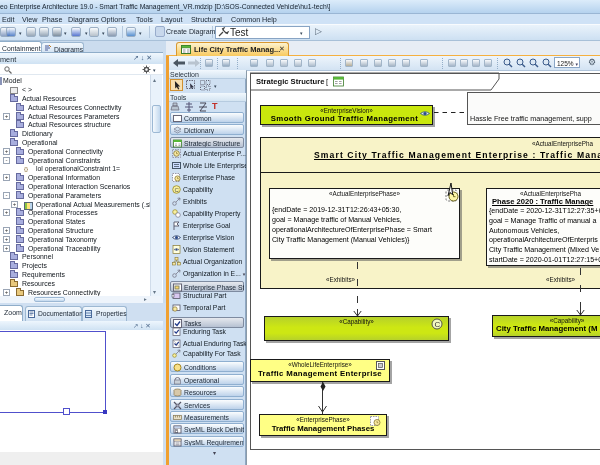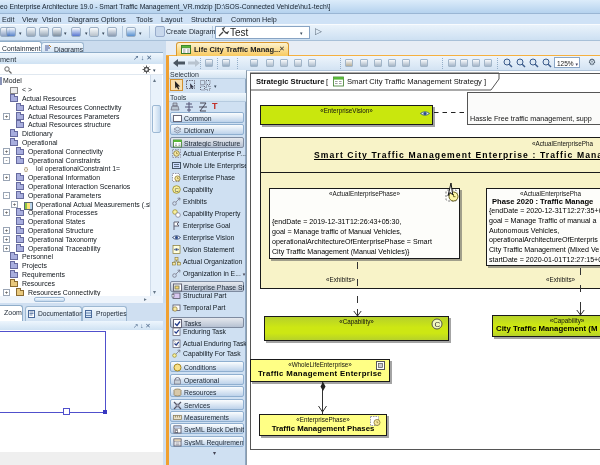--- a/index.html
+++ b/index.html
@@ -55,21 +55,21 @@
 .frameln{position:absolute;background:#555;}
 svg{position:absolute;overflow:visible;}
 </style></head><body>
 <div id="app">
 
 <div class="abs" id="titlebar"></div>
 <div class="t" id="titletxt">eo Enterprise Architecture 19.0 - Smart Traffic Management_VR.mdzip [D:\SOS-Connected Vehicle\hu1-tech\]</div>
 <div class="abs" id="menubar"></div>
 <div class="mi" style="left:2px">Edit</div>
 <div class="mi" style="left:22px">View</div>
-<div class="mi" style="left:42px">Vision</div>
+<div class="mi" style="left:42px">Phase</div>
 <div class="mi" style="left:68px">Diagrams</div>
 <div class="mi" style="left:101px">Options</div>
 <div class="mi" style="left:136px">Tools</div>
 <div class="mi" style="left:161px">Layout</div>
 <div class="mi" style="left:191px">Structural</div>
 <div class="mi" style="left:231px">Common</div>
 <div class="mi" style="left:262px">Help</div>
 <div class="abs" id="toolbar"></div>
 <div class="tbi" style="left:0px;background:linear-gradient(#ffffff,#7a90b8);opacity:.8;border:1px solid #8aa0b8;border-radius:2px"></div>
 <div class="tbi" style="left:6px;background:linear-gradient(#ffffff,#3a6cc0);opacity:.8;border:1px solid #8aa0b8;border-radius:2px"></div>
@@ -557,42 +557,42 @@
 <svg style="left:250px;top:73px" width="250" height="18" viewBox="0 0 250 18">
       <path d="M0 0 L249 0 L249 6 L241 17 L0 17" fill="none" stroke="#555" stroke-width="1"></path>
     </svg>
 <div class="t" style="left:256px;top:77px;font-size:7.6px;font-weight:bold;color:#111">Strategic Structure</div>
 <div class="t" style="left:326px;top:77px;font-size:7.6px;color:#111">[</div>
 <svg style="left:333px;top:76px" width="11" height="11" viewBox="0 0 11 11">
       <rect x="0.5" y="1" width="10" height="9" fill="#fff" stroke="#3a7a28" stroke-width="0.8"></rect>
       <rect x="0.5" y="1" width="10" height="2.6" fill="#58b838"></rect>
       <path d="M2 5.5 h2.6 M2 7.5 h2.6 M6 5.5 h2.6 M6 7.5 h2.6" stroke="#999" stroke-width="0.9"></path>
     </svg>
-<div class="t" style="left:347px;top:77px;font-size:7.6px;color:#111">Smart City Traffic Management Strategy ]</div>
 <div class="box shadow" style="left:260px;top:105px;width:173px;height:20px;background:#c9e70d"></div>
 <div class="ster" style="left:260px;top:106.5px;width:173px">«EnterpriseVision»</div>
+<div class="bname" style="left:258px;top:113.5px;width:173px;letter-spacing:0.4px">Smooth Ground Traffic Management</div>
 <svg style="left:420px;top:110px" width="10" height="7" viewBox="0 0 10 7">
       <path d="M0.5 3.5 Q5 0 9.5 3.5 Q5 7 0.5 3.5 Z" fill="#e8f4e0" stroke="#2a4a8a" stroke-width="0.8"></path>
       <circle cx="5" cy="3.5" r="1.6" fill="#2a4a8a"></circle>
     </svg>
 <svg style="left:434px;top:112px" width="33" height="2">
       <path d="M0 0.5 H33" stroke="#222" stroke-width="1" stroke-dasharray="4.5 4"></path>
     </svg>
 <div class="box" style="left:467px;top:92px;width:145px;height:33px;background:#fbfbfa;border-color:#555"></div>
 <div class="t" style="left:470px;top:114px;font-size:7.2px;color:#111">Hassle Free traffic management, supp</div>
 <div class="box" style="left:260px;top:137px;width:352px;height:152px;background:#f8f3c8"></div>
 <div class="abs" style="left:261px;top:172px;width:350px;height:1px;background:#1a1a1a"></div>
 <div class="t" style="left:532px;top:140px;font-size:6.3px;color:#111">«ActualEnterprisePha</div>
 <div class="t" style="left:314px;top:150px;font-size:8.6px;font-weight:bold;text-decoration:underline;color:#000;letter-spacing:1.1px">Smart City Traffic Management Enterprise : Traffic Management Phases</div>
 <div class="box shadow" style="left:269px;top:188px;width:191px;height:71px;background:#fdfdfa"></div>
 <div class="ster" style="left:269px;top:190px;width:191px">«ActualEnterprisePhase»</div>
-<div class="t" style="left:272px;top:217px;font-size:7.1px;line-height:10px;white-space:normal;width:188px">{endDate = 2019-12-31T12:26:43+05:30,<br>goal = Manage traffic of Manual Vehicles,<br>operationalArchitectureOfEnterprisePhase = Smart<br>City Traffic Management (Manual Vehicles)}</div>
+<div class="t" style="left:272px;top:205px;font-size:7.1px;line-height:10px;white-space:normal;width:188px">{endDate = 2019-12-31T12:26:43+05:30,<br>goal = Manage traffic of Manual Vehicles,<br>operationalArchitectureOfEnterprisePhase = Smart<br>City Traffic Management (Manual Vehicles)}</div>
 <div class="box shadow" style="left:486px;top:188px;width:128px;height:78px;background:#fdfdfa"></div>
 <div class="t" style="left:520px;top:190px;font-size:6.3px;color:#111">«ActualEnterprisePha</div>
-<div class="t" style="left:492px;top:197px;font-size:7.6px;font-weight:bold;">Phase 2020 : Traffic Manage</div>
+<div class="t" style="left:492px;top:197px;font-size:7.6px;font-weight:bold;text-decoration:underline">Phase 2020 : Traffic Manage</div>
 <div class="t" style="left:489px;top:207px;font-size:7.1px;line-height:9.8px;white-space:normal;width:130px">{endDate = 2020-12-31T12:27:35+0<br>goal = Manage Traffic of  manual a<br>Autonomous Vehicles,<br>operationalArchitectureOfEnterpris<br>City Traffic Management (Mixed Ve<br>startDate = 2020-01-01T12:27:15+0</div>
 <svg style="left:444px;top:183px" width="18" height="20" viewBox="0 0 18 20">
       <rect x="2" y="7" width="11" height="11" rx="2" fill="none" stroke="#777" stroke-width="1" stroke-dasharray="2 1.5"></rect>
       <circle cx="9.5" cy="13.5" r="4.5" fill="#fcf6a8" stroke="#66601c" stroke-width="1"></circle>
       <path d="M9.5 11 v2.7 h2" stroke="#66601c" stroke-width="0.9" fill="none"></path>
       <path d="M7 0 L11.5 11 L8.2 9.4 L7.2 13 Z" fill="#fff" stroke="#111" stroke-width="0.9" transform="rotate(14 7 0)"></path>
     </svg>
 <svg style="left:357px;top:259px" width="2" height="52">
       <path d="M0.5 3 V52" stroke="#333" stroke-width="1" stroke-dasharray="7 10"></path>
     </svg>

